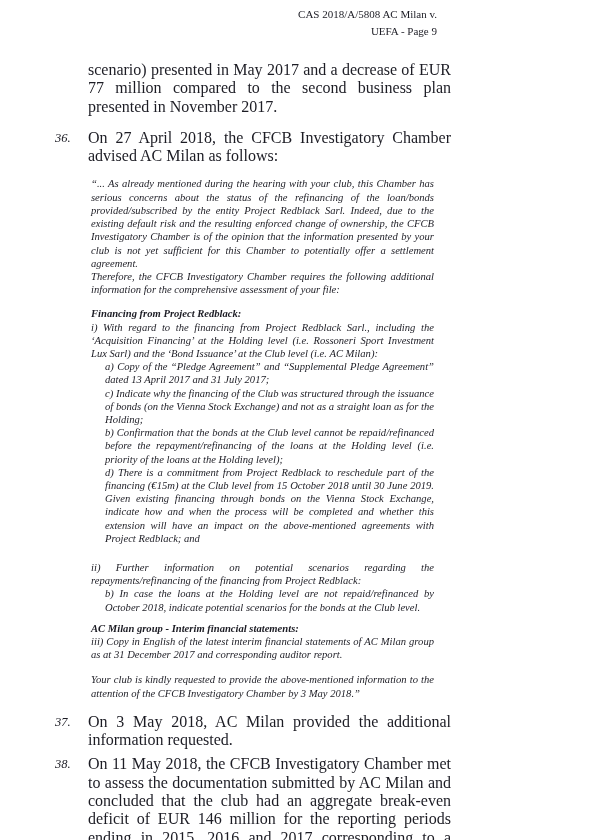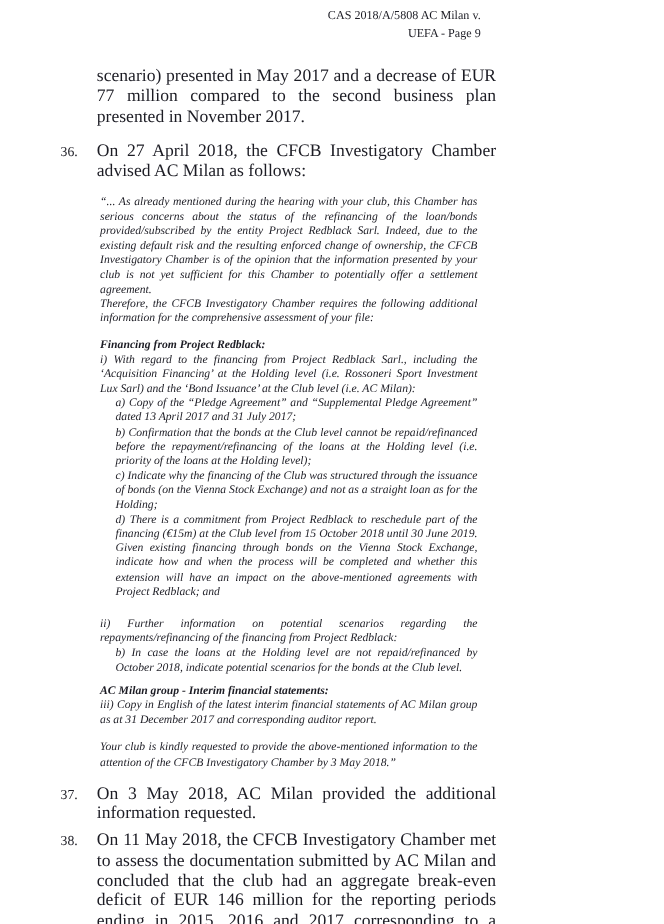--- a/index.html
+++ b/index.html
@@ -29,20 +29,21 @@
     text-align: justify;
   }
   .hang { margin-left: 33px; }
   .numbered { display: flex; margin-top: 13px; }
   .numbered.tight { margin-top: 6px; }
   .pnum {
     flex: none;
     width: 33px;
     font-size: 12.5px;
     line-height: 18.3px;
+    font-style: italic;
   }
   .numbered .para { flex: 1; }
   .quote {
     margin: 12px 17px 0 36px;
     padding: 0;
   }
   .q {
     margin: 0;
     font-style: italic;
     font-size: 10.6px;
@@ -75,22 +76,22 @@
       <p class="para">On 27 April 2018, the CFCB Investigatory Chamber advised AC Milan as follows:</p>
     </div>
 
     <blockquote class="quote">
       <p class="q">“... As already mentioned during the hearing with your club, this Chamber has serious concerns about the status of the refinancing of the loan/bonds provided/subscribed by the entity Project Redblack Sarl. Indeed, due to the existing default risk and the resulting enforced change of ownership, the CFCB Investigatory Chamber is of the opinion that the information presented by your club is not yet sufficient for this Chamber to potentially offer a settlement agreement.</p>
       <p class="q">Therefore, the CFCB Investigatory Chamber requires the following additional information for the comprehensive assessment of your file:</p>
 
       <p class="q qhead gap11">Financing from Project Redblack:</p>
       <p class="q">i) With regard to the financing from Project Redblack Sarl., including the ‘Acquisition Financing’ at the Holding level (i.e. Rossoneri Sport Investment Lux Sarl) and the ‘Bond Issuance’ at the Club level (i.e. AC Milan):</p>
       <p class="q sub">a) Copy of the “Pledge Agreement” and “Supplemental Pledge Agreement” dated 13 April 2017 and 31 July 2017;</p>
+      <p class="q sub">c) Indicate why the financing of the Club was structured through the issuance of bonds (on the Vienna Stock Exchange) and not as a straight loan as for the Holding;</p>
       <p class="q sub">b) Confirmation that the bonds at the Club level cannot be repaid/refinanced before the repayment/refinancing of the loans at the Holding level (i.e. priority of the loans at the Holding level);</p>
-      <p class="q sub">c) Indicate why the financing of the Club was structured through the issuance of bonds (on the Vienna Stock Exchange) and not as a straight loan as for the Holding;</p>
       <p class="q sub">d) There is a commitment from Project Redblack to reschedule part of the financing (€15m) at the Club level from 15 October 2018 until 30 June 2019. Given existing financing through bonds on the Vienna Stock Exchange, indicate how and when the process will be completed and whether this extension will have an impact on the above-mentioned agreements with Project Redblack; and</p>
 
       <p class="q gap4">ii) Further information on potential scenarios regarding the repayments/refinancing of the financing from Project Redblack:</p>
       <p class="q sub">b) In case the loans at the Holding level are not repaid/refinanced by October 2018, indicate potential scenarios for the bonds at the Club level.</p>
 
       <p class="q qhead gap8">AC Milan group - Interim financial statements:</p>
       <p class="q">iii) Copy in English of the latest interim financial statements of AC Milan group as at 31 December 2017 and corresponding auditor report.</p>
 
       <p class="q gap12">Your club is kindly requested to provide the above-mentioned information to the attention of the CFCB Investigatory Chamber by 3 May 2018.”</p>
     </blockquote>

